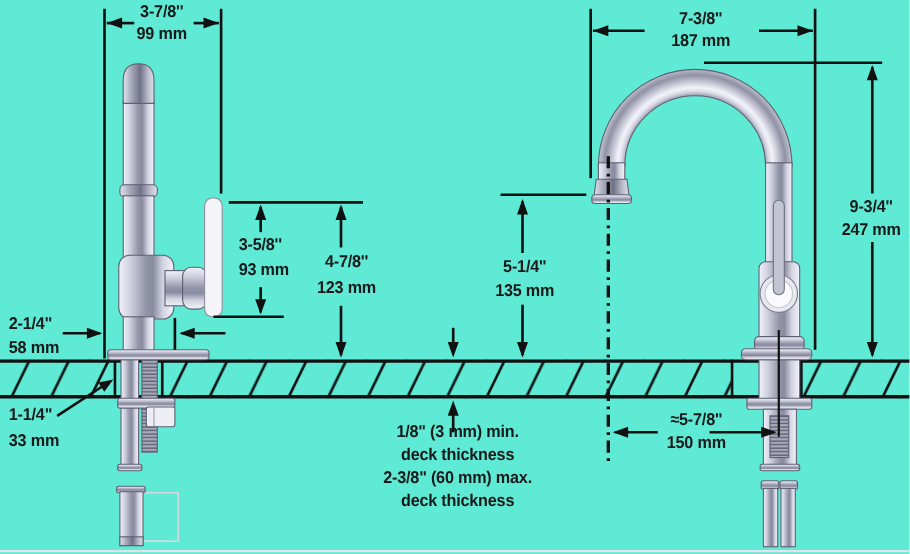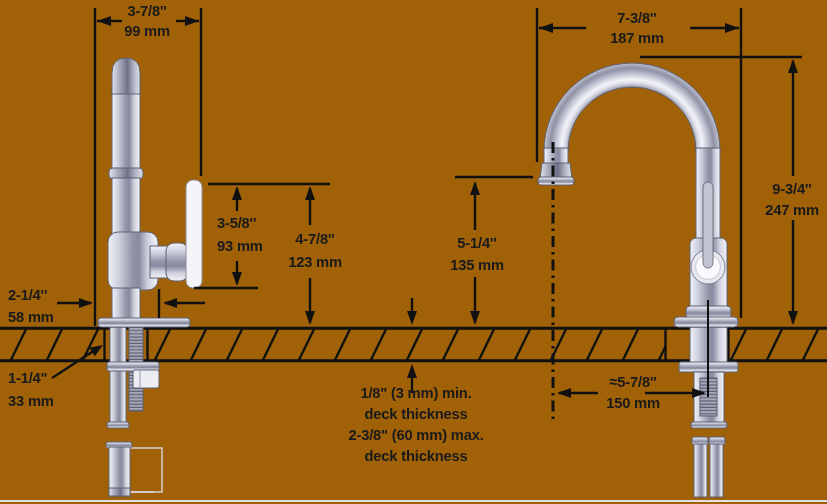--- a/index.html
+++ b/index.html
@@ -1,16 +1,16 @@
 <!DOCTYPE html>
 <html><head>
 <meta charset="utf-8">
 <style>
   html,body{margin:0;padding:0;background:#fff;}
-  .canvas{position:relative;width:827px;height:504px;background:#a16207;overflow:hidden;
+  .canvas{position:relative;width:827px;height:504px;background:#5eead4;overflow:hidden;
           font-family:"Liberation Sans",sans-serif;}
   .canvas svg{position:absolute;left:0;top:0;}
   .dim{position:absolute;font-weight:700;font-size:15.5px;color:#1a1a1a;text-align:center;
        line-height:20px;white-space:nowrap;letter-spacing:-0.2px;
        transform:translateX(-50%) scaleX(.95);z-index:5;}
   .dim.la{text-align:left;transform:scaleX(.95);transform-origin:0 0;}
   .dim div{pointer-events:none;}
 </style>
 </head>
 <body>

